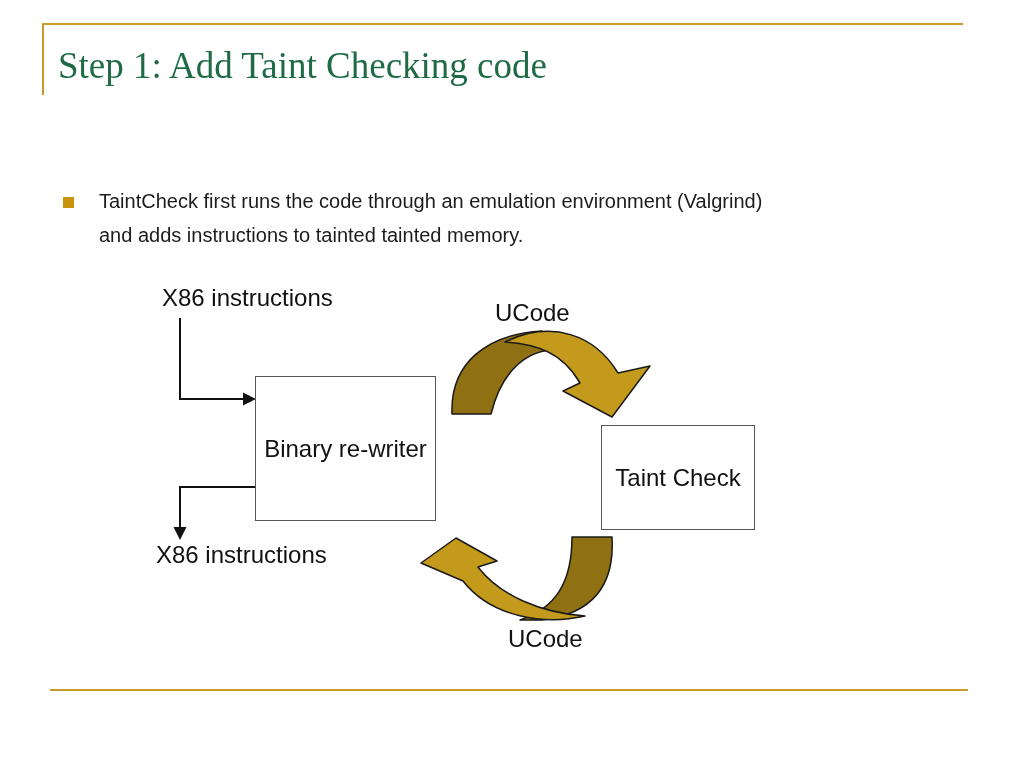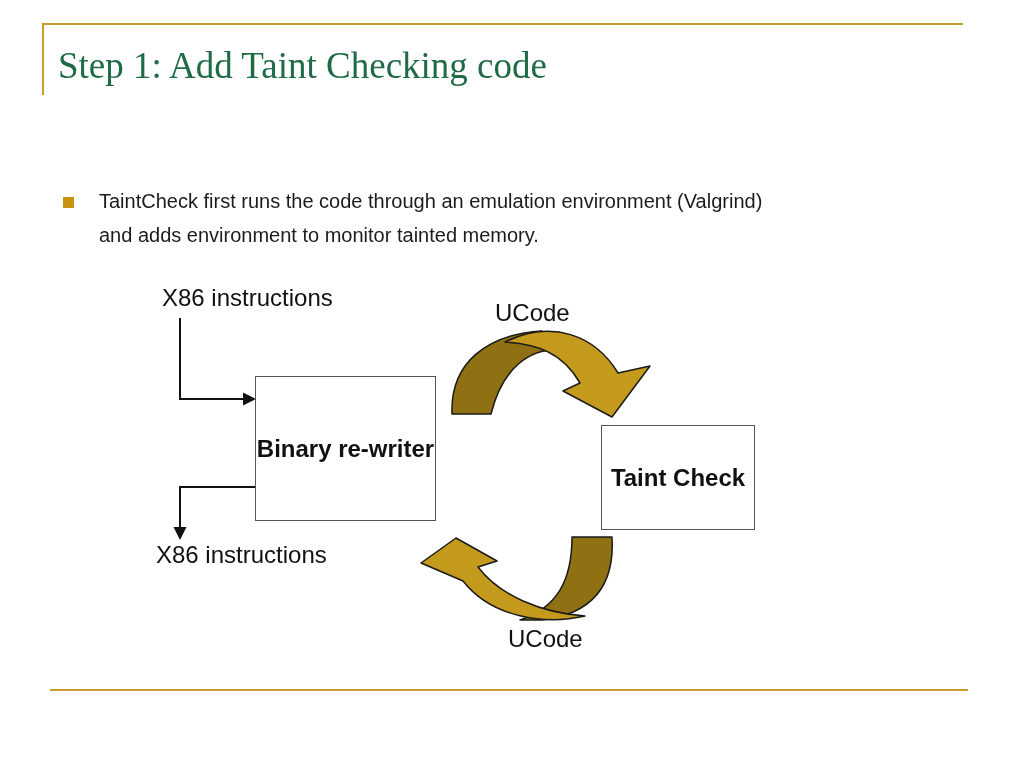--- a/index.html
+++ b/index.html
@@ -27,41 +27,41 @@
     position:absolute;font-size:24px;color:#111;white-space:nowrap;
   }
   .lbl-x86-top{left:162px;top:284px;}
   .lbl-x86-bottom{left:156px;top:541px;}
   .lbl-ucode-top{left:495px;top:299px;}
   .lbl-ucode-bottom{left:508px;top:625px;}
   .lbl-caption{left:665px;top:633px;}
   .node-box{
     position:absolute;background:#ffffff;border:1px solid #555;
     display:flex;align-items:center;justify-content:center;
-    font-size:24px;color:#111;text-align:center;font-weight:bold;
+    font-size:24px;color:#111;text-align:center;
   }
   .box-binary{left:255px;top:376px;width:179px;height:143px;}
   .box-taint{left:589px;top:425px;width:152px;height:103px;margin-left:12px;}
   .diagram-svg{position:absolute;left:0;top:0;width:1024px;height:768px;pointer-events:none;}
 </style>
 </head>
 <body>
 
 <div class="slide">
 
   <div class="rule rule-top"></div>
   <div class="rule rule-left"></div>
   <div class="rule rule-bottom"></div>
 
   <div class="title">Step 1: Add Taint Checking code</div>
 
   <div class="bullet-square"></div>
   <div class="bullet-text">
     <div>TaintCheck first runs the code through an emulation environment (Valgrind)</div>
-    <div>and adds environment to monitor tainted memory.</div>
+    <div>and adds instructions to tainted tainted memory.</div>
   </div>
 
   <svg class="diagram-svg" viewBox="0 0 1024 768" xmlns="http://www.w3.org/2000/svg">
 
     <polyline points="180,318 180,399 246,399" fill="none" stroke="#111" stroke-width="2"></polyline>
     <polygon points="256,399 243,392.5 243,405.5" fill="#111"></polygon>
 
     <polyline points="255,487 180,487 180,529" fill="none" stroke="#111" stroke-width="2"></polyline>
     <polygon points="180,540 173.5,527 186.5,527" fill="#111"></polygon>
 

